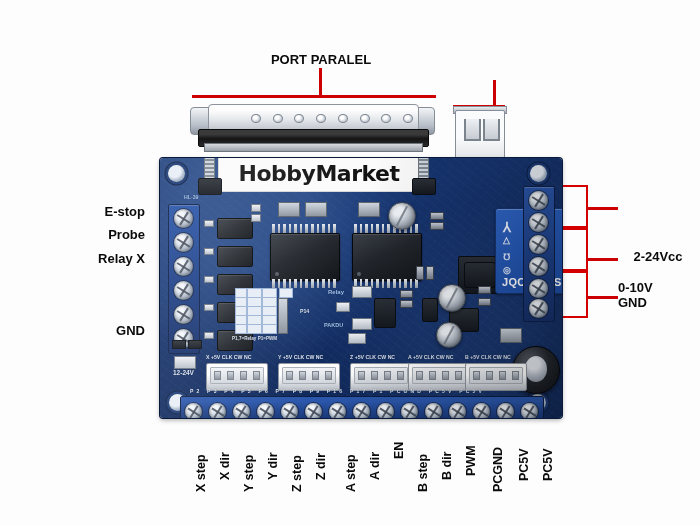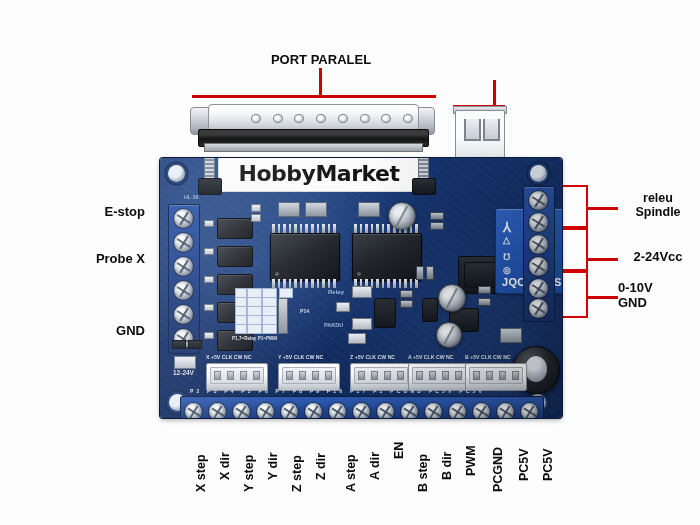--- a/index.html
+++ b/index.html
@@ -173,33 +173,32 @@
 <div class="stage">
 
   <div class="anno c" style="left:236px;top:53px;width:170px;font-size:13px;">PORT PARALEL</div>
   <div class="rl" style="left:319px;top:68px;width:3px;height:28px;"></div>
   <div class="rl" style="left:192px;top:95px;width:244px;height:3px;"></div>
 
   <div class="rl" style="left:493px;top:80px;width:3px;height:27px;"></div>
   <div class="rl" style="left:453px;top:105px;width:52px;height:3px;"></div>
 
   <div class="anno r" style="left:40px;top:205px;width:105px;font-size:13px;">E-stop</div>
-  <div class="anno r" style="left:40px;top:252px;width:105px;font-size:13px;">Probe X</div>
+  <div class="anno r" style="left:40px;top:228px;width:105px;font-size:13px;">Probe</div>
+  <div class="anno r" style="left:40px;top:252px;width:105px;font-size:13px;">Relay X</div>
   <div class="anno r" style="left:40px;top:324px;width:105px;font-size:13px;">GND</div>
 
   <div class="rbox" style="left:559px;top:185px;width:29px;height:43px;"></div>
   <div class="rbox" style="left:559px;top:228px;width:29px;height:43px;"></div>
   <div class="rbox" style="left:559px;top:271px;width:29px;height:47px;"></div>
 
   <div class="rl" style="left:586px;top:207px;width:32px;height:3px;"></div>
   <div class="rl" style="left:586px;top:258px;width:32px;height:3px;"></div>
   <div class="rl" style="left:586px;top:296px;width:32px;height:3px;"></div>
 
-  <div class="anno l" style="left:618px;top:191px;width:80px;font-size:12.5px;text-align:center;">releu
-Spindle</div>
   <div class="anno l" style="left:616px;top:250px;width:84px;font-size:13px;text-align:center;">2-24Vcc</div>
   <div class="anno l" style="left:618px;top:281px;width:80px;font-size:13px;text-align:left;">0-10V
 GND</div>
 
   <div>
     <div class="anno" style="left:180px;top:430px;font-size:12.5px;transform-origin:left top;transform:rotate(-90deg) translate(-62px,14px);">X step</div>
     <div class="anno" style="left:204px;top:430px;font-size:12.5px;transform-origin:left top;transform:rotate(-90deg) translate(-50px,14px);">X dir</div>
     <div class="anno" style="left:228px;top:430px;font-size:12.5px;transform-origin:left top;transform:rotate(-90deg) translate(-62px,14px);">Y step</div>
     <div class="anno" style="left:252px;top:430px;font-size:12.5px;transform-origin:left top;transform:rotate(-90deg) translate(-50px,14px);">Y dir</div>
     <div class="anno" style="left:276px;top:430px;font-size:12.5px;transform-origin:left top;transform:rotate(-90deg) translate(-62px,14px);">Z step</div>

